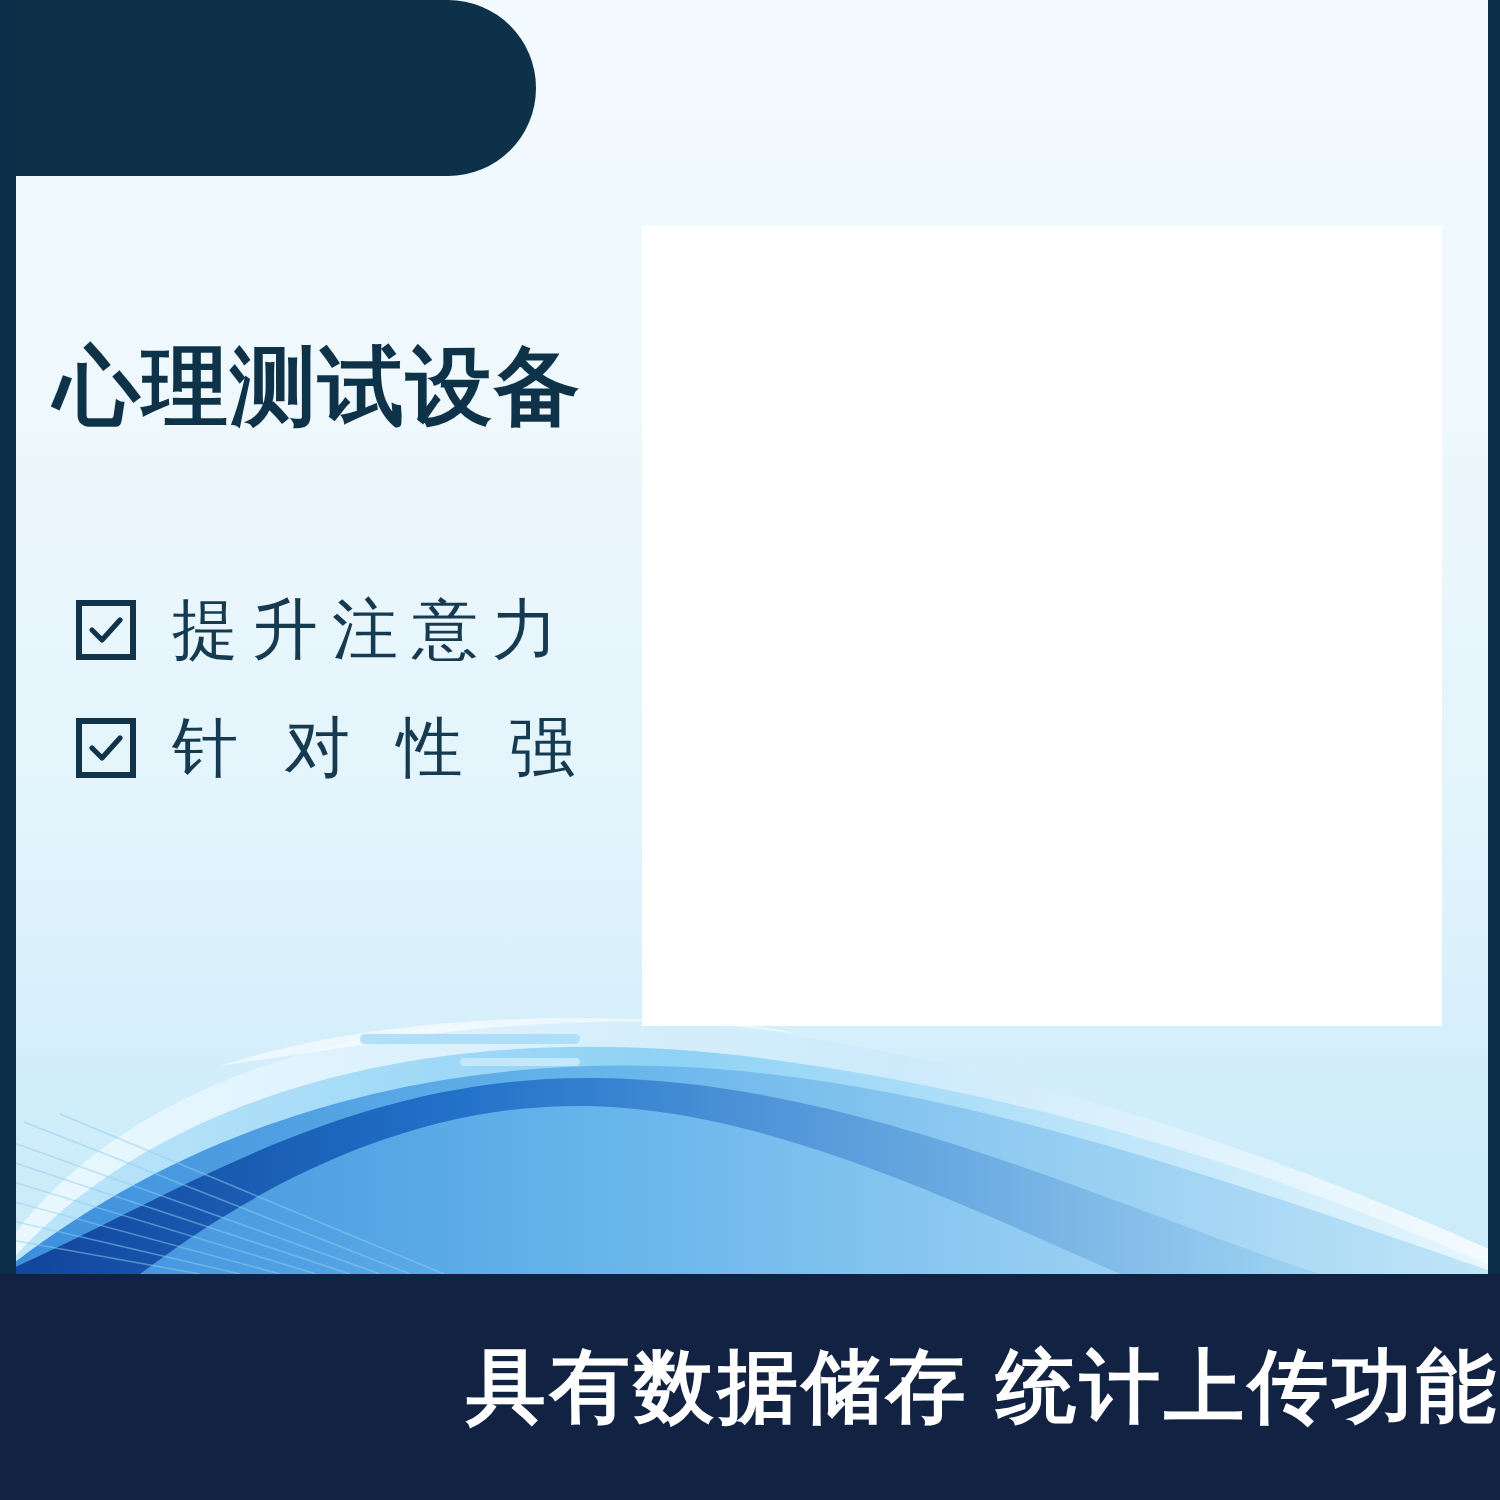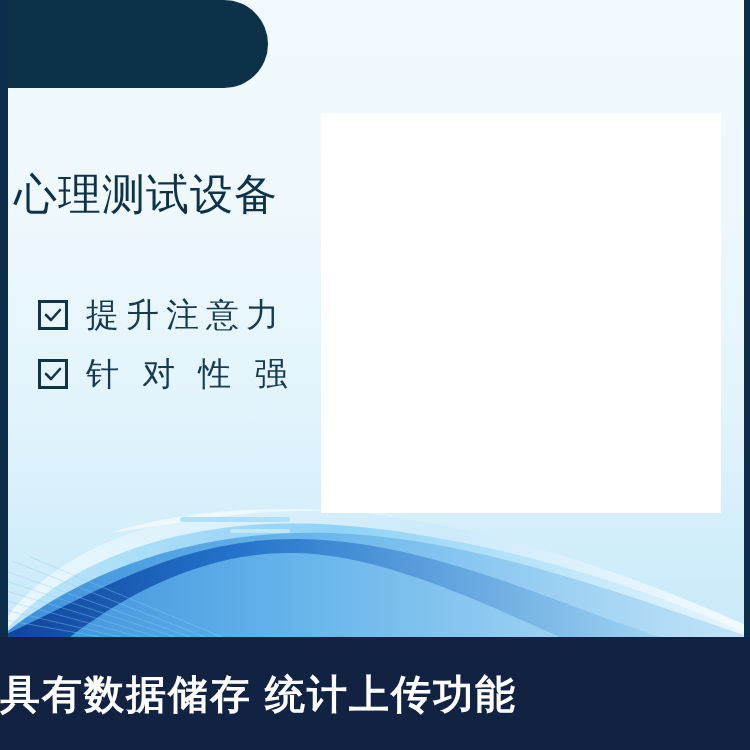--- a/index.html
+++ b/index.html
@@ -19,22 +19,22 @@
 
   
   .top-bar{
     position:absolute;left:0;top:0;width:268px;height:88px;
     background:#0c3149;border-top-right-radius:56px;border-bottom-right-radius:56px;
     z-index:6;
   }
 
   
   .headline{
-    position:absolute;left:14px;top:172px;z-index:6;
-    font-size:43px;font-weight:normal;color:#0e3248;
+    position:absolute;left:27px;top:172px;z-index:6;
+    font-size:43px;font-weight:bold;color:#0e3248;
     letter-spacing:1px;line-height:1.05;white-space:nowrap;
   }
 
   
   .features{position:absolute;left:38px;top:298px;z-index:6;}
   .feat{display:flex;align-items:center;margin-bottom:26px;}
   .cbox{
     width:30px;height:30px;border:3px solid #12344a;box-sizing:border-box;
     display:flex;align-items:center;justify-content:center;flex:0 0 auto;
   }
@@ -51,21 +51,21 @@
   
   .panel{
     position:absolute;left:321px;top:113px;width:400px;height:400px;
     background:#ffffff;z-index:5;
   }
 
   
   .bottom-banner{
     position:absolute;left:0;bottom:0;width:750px;height:113px;
     background:#122243;z-index:8;
-    display:flex;align-items:center;justify-content:flex-start;
+    display:flex;align-items:center;justify-content:flex-end;
   }
   .banner-text{
     font-size:40px;font-weight:bold;color:#ffffff;
     letter-spacing:2px;white-space:nowrap;line-height:1;
   }
 </style>
 </head>
 <body>
 
 <div class="poster">

